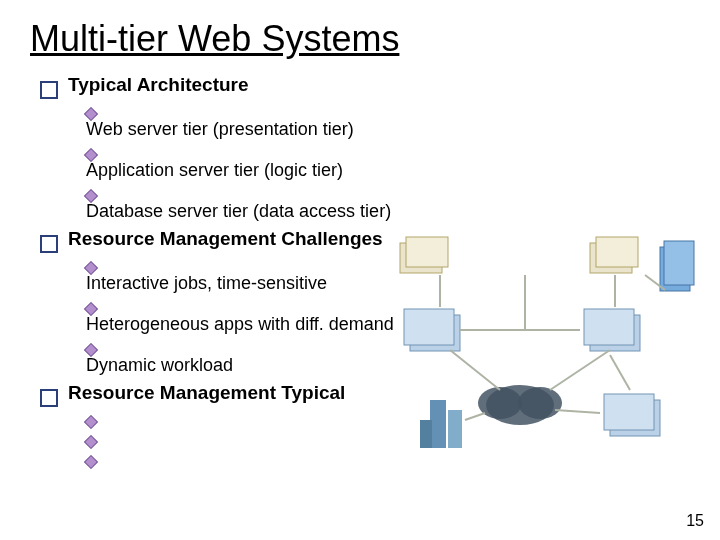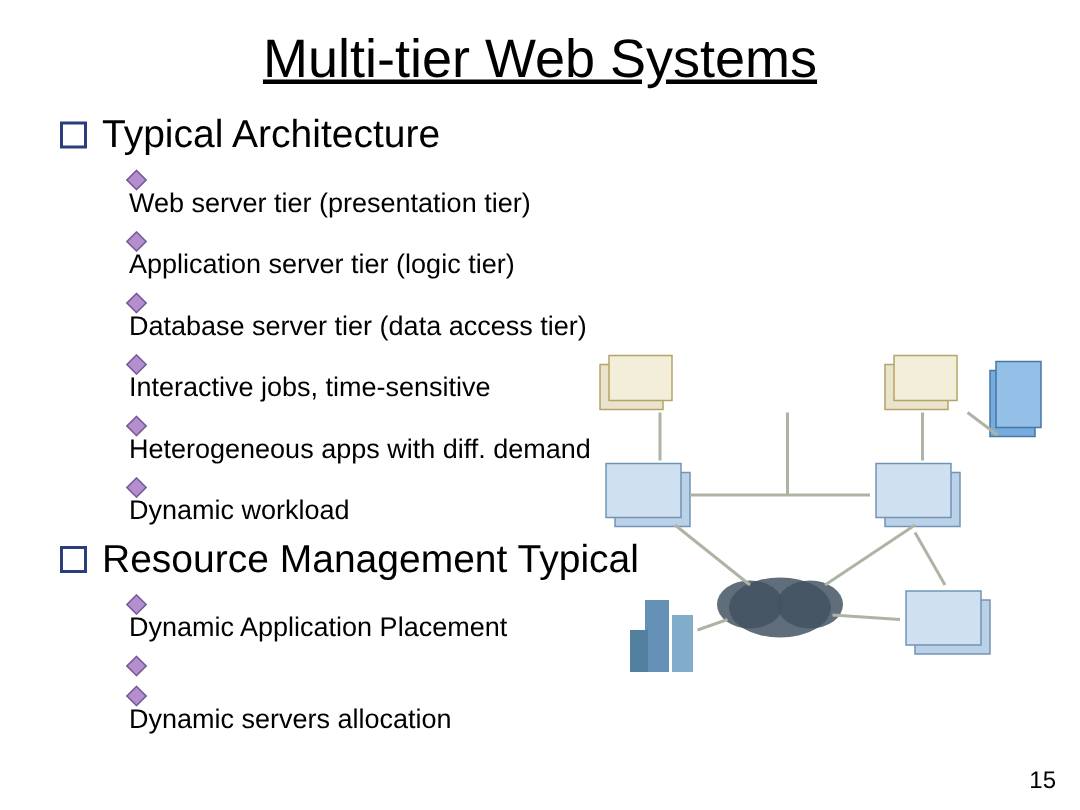--- a/index.html
+++ b/index.html
@@ -8,21 +8,20 @@
     width: 720px;
     height: 540px;
     background: #ffffff;
     font-family: "Comic Sans MS", "Comic Sans", cursive, sans-serif;
     color: #000000;
     position: relative;
   }
   .slide {
     padding: 18px 30px 0 30px;
     box-sizing: border-box;
-    text-align: center;
   }
   .title {
     font-size: 36px;
     text-decoration: underline;
     margin: 0 0 14px 0;
     font-weight: normal;
     letter-spacing: 0px;
   }
   .section {
     display: flex;
@@ -33,21 +32,22 @@
     width: 14px;
     height: 14px;
     border: 2px solid #2a3f7a;
     background: #ffffff;
     margin-top: 7px;
     margin-right: 10px;
     flex-shrink: 0;
     box-shadow: inset 0 0 0 1px rgba(0,0,0,0);
   }
   .section .section-text {
-    font-size: 26px;
+    font-size: 19px;
+    font-weight: bold;
   }
   .sub {
     display: flex;
     align-items: flex-start;
     margin: 2px 0 2px 56px;
     flex-direction: column;
   }
   .sub .bullet-dia {
     width: 8px;
     height: 8px;
@@ -97,47 +97,49 @@
   </div>
   <div class="sub">
     <div class="bullet-dia"></div>
     <div class="sub-text">Application server tier (logic tier)</div>
   </div>
   <div class="sub">
     <div class="bullet-dia"></div>
     <div class="sub-text">Database server tier (data access tier)</div>
   </div>
 
+  <div class="section">
+    <div class="bullet-sq"></div>
+    <div class="section-text">Resource Management Challenges</div>
+  </div>
   <div class="sub">
     <div class="bullet-dia"></div>
     <div class="sub-text">Interactive jobs, time-sensitive</div>
   </div>
   <div class="sub">
     <div class="bullet-dia"></div>
     <div class="sub-text">Heterogeneous apps with diff. demand</div>
   </div>
   <div class="sub">
     <div class="bullet-dia"></div>
     <div class="sub-text">Dynamic workload</div>
   </div>
 
   <div class="section">
     <div class="bullet-sq"></div>
     <div class="section-text">Resource Management Typical</div>
   </div>
   <div class="sub">
     <div class="bullet-dia"></div>
-    <div class="sub-text">Dynamic Application Placement</div>
   </div>
   <div class="sub">
     <div class="bullet-dia"></div>
   </div>
   <div class="sub">
     <div class="bullet-dia"></div>
-    <div class="sub-text">Dynamic servers allocation</div>
   </div>
 </div>
 
 <div class="diagram">
   <svg viewBox="0 0 310 230">
 
     <rect x="10" y="8" width="42" height="30" fill="#e8e3c9" stroke="#b0a060"></rect>
     <rect x="16" y="2" width="42" height="30" fill="#f2eed8" stroke="#b0a060"></rect>
     <rect x="200" y="8" width="42" height="30" fill="#e8e3c9" stroke="#b0a060"></rect>
     <rect x="206" y="2" width="42" height="30" fill="#f2eed8" stroke="#b0a060"></rect>

